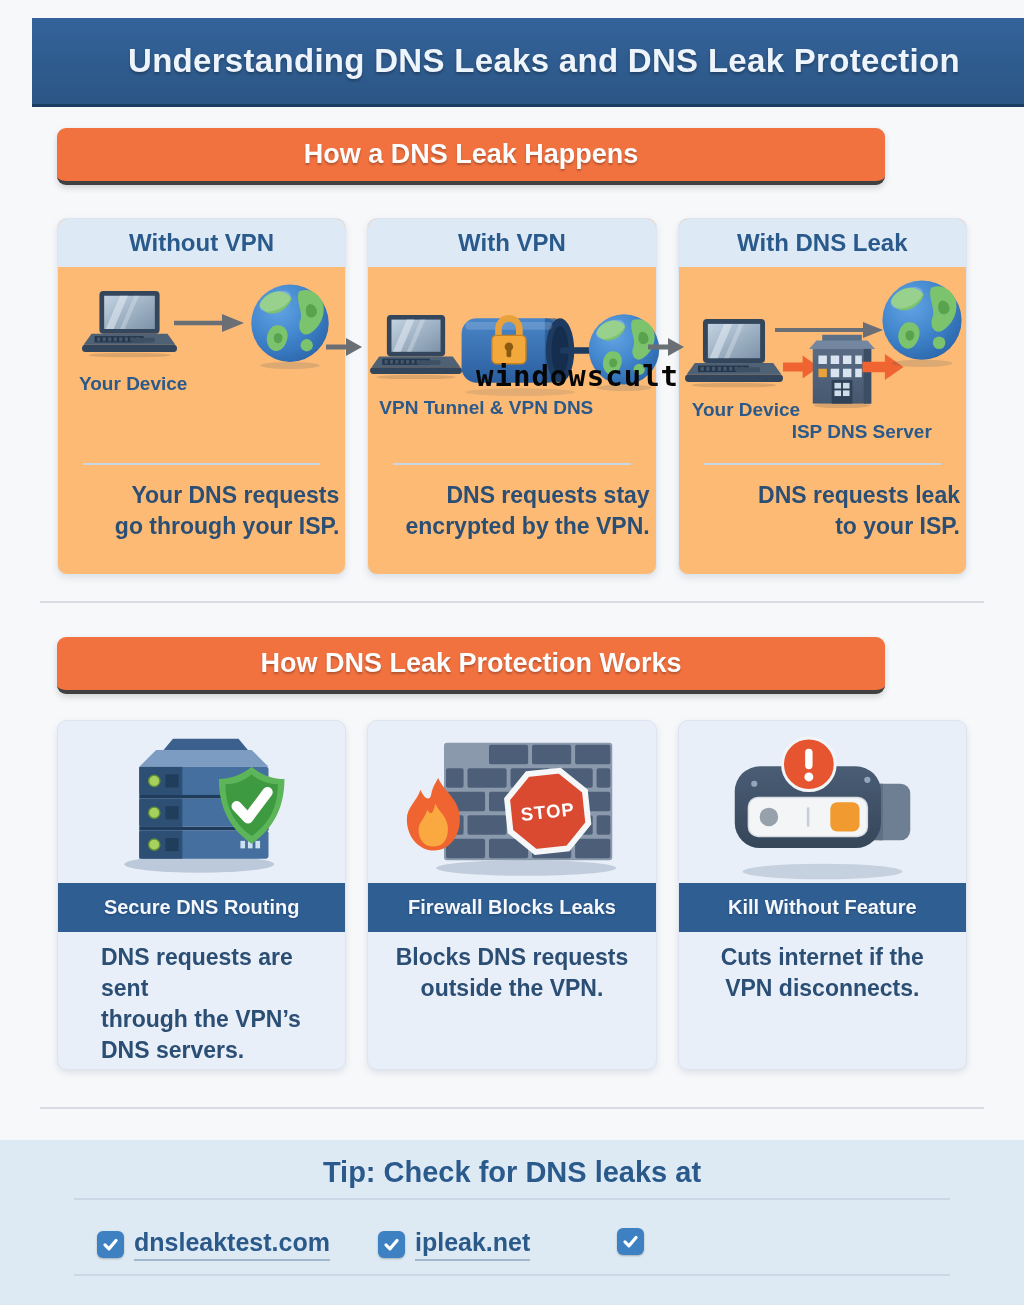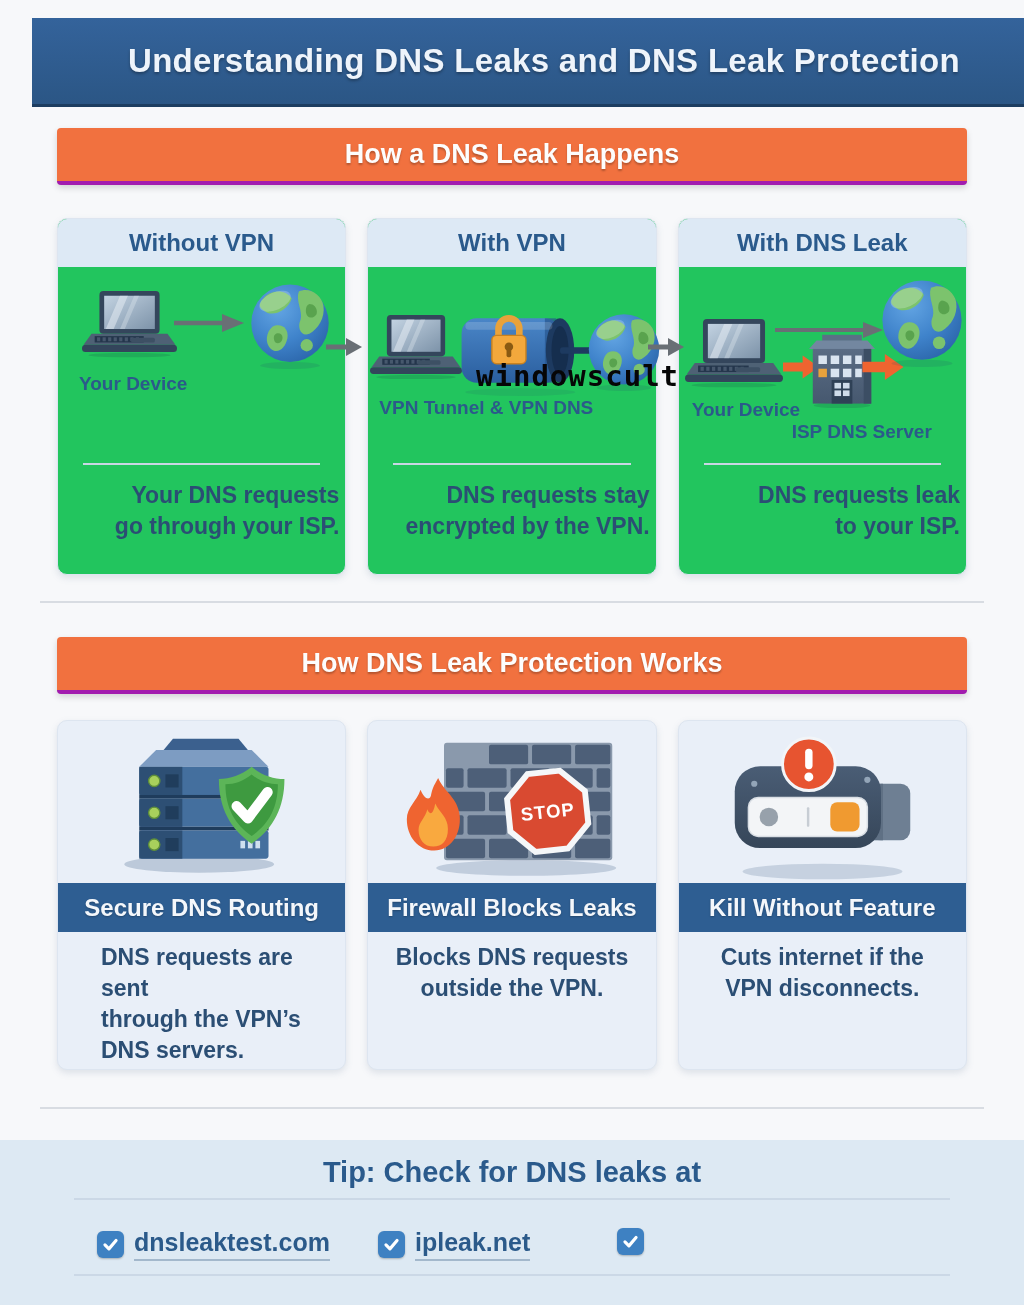--- a/index.html
+++ b/index.html
@@ -7,53 +7,53 @@
   .page { position:relative; width:1024px; height:1305px; margin:0 auto; background:#f7f8fa; overflow:hidden; }
 
   
   .titlebar { position:absolute; top:18px; left:0; width:100%; height:89px;
     background:linear-gradient(180deg,#34639b 0%, #2b5685 100%);
     border-bottom:3px solid #1d3d60; display:flex; align-items:center; justify-content:center;margin-left:32px; }
   .titlebar h1 { color:#eef4fb; font-size:33px; font-weight:bold; letter-spacing:.3px;
     text-shadow:0 2px 3px rgba(0,0,0,.3); }
 
   
-  .banner { position:absolute; left:57px; width:910px; height:57px; background:#f1713f;
-    border-radius:4px; border-bottom:4px solid #a21caf; box-shadow:0 3px 6px rgba(0,0,0,.15);
+  .banner { position:absolute; left:57px; width:828px; height:57px; background:#f1713f;
+    border-radius:9px; border-bottom:4px solid #404040; box-shadow:0 3px 6px rgba(0,0,0,.15);
     display:flex; align-items:center; justify-content:center; }
   .banner span { color:#fdfdfd; font-size:27px; font-weight:bold; text-shadow:0 2px 2px rgba(0,0,0,.25); }
   #banner1 { top:128px; }
   #banner2 { top:637px; }
 
   
   .cards-row { position:absolute; left:57px; width:910px; display:grid;
     grid-template-columns:repeat(3,1fr); gap:21px; }
   #row1 { top:218px; height:357px; }
   #row2 { top:720px; height:350px; }
-  .card { position:relative; background:#22c55e; border:1px solid #dde5f0; border-radius:10px;
+  .card { position:relative; background:#fdba74; border:1px solid #dde5f0; border-radius:10px;
     box-shadow:0 3px 7px rgba(100,120,150,.18); }
   #row1 .card { overflow:visible; }
   #row2 .card { background:#e9eff8; overflow:hidden; }
 
   .card-header { height:48px; background:#dde9f5; border-radius:9px 9px 0 0;
     display:flex; align-items:center; justify-content:center;
     font-size:24px; font-weight:bold; color:#2a5a8c; }
 
   .scene { position:relative; height:190px; }
   .scene > * { position:absolute; }
   .scene-label { font-size:19px; font-weight:bold; color:#2b5a8a; white-space:nowrap; }
 
   .card-divider { position:absolute; left:25px; right:25px; top:244px; border-top:2px solid #c9d6e4; }
   .desc { position:absolute; top:261px; left:6px; right:6px; text-align:right;
     font-size:23px; line-height:1.33; font-weight:600; color:#2b4e74; white-space:pre-line; }
 
   
   .icon-scene { height:162px; display:flex; justify-content:center; align-items:flex-start; padding-top:14px; }
   .band { height:49px; background:#2e5e92; display:flex; align-items:center; justify-content:center;
-    color:#f4f7fb; font-size:24px; font-weight:bold; text-shadow:0 1px 2px rgba(0,0,0,.25); }
+    color:#f4f7fb; font-size:20px; font-weight:bold; text-shadow:0 1px 2px rgba(0,0,0,.25); }
   .desc2 { padding-top:10px; font-size:23px; line-height:1.35; font-weight:600; color:#2b4e74;
     white-space:pre-line; text-align:center; }
   .desc2.left { text-align:left; padding-left:43px; }
 
   
   .section-divider { position:absolute; left:40px; width:944px; border-top:2px solid #d8dce2; }
   #divider1 { top:601px; }
   #divider2 { top:1107px; }
 
   

